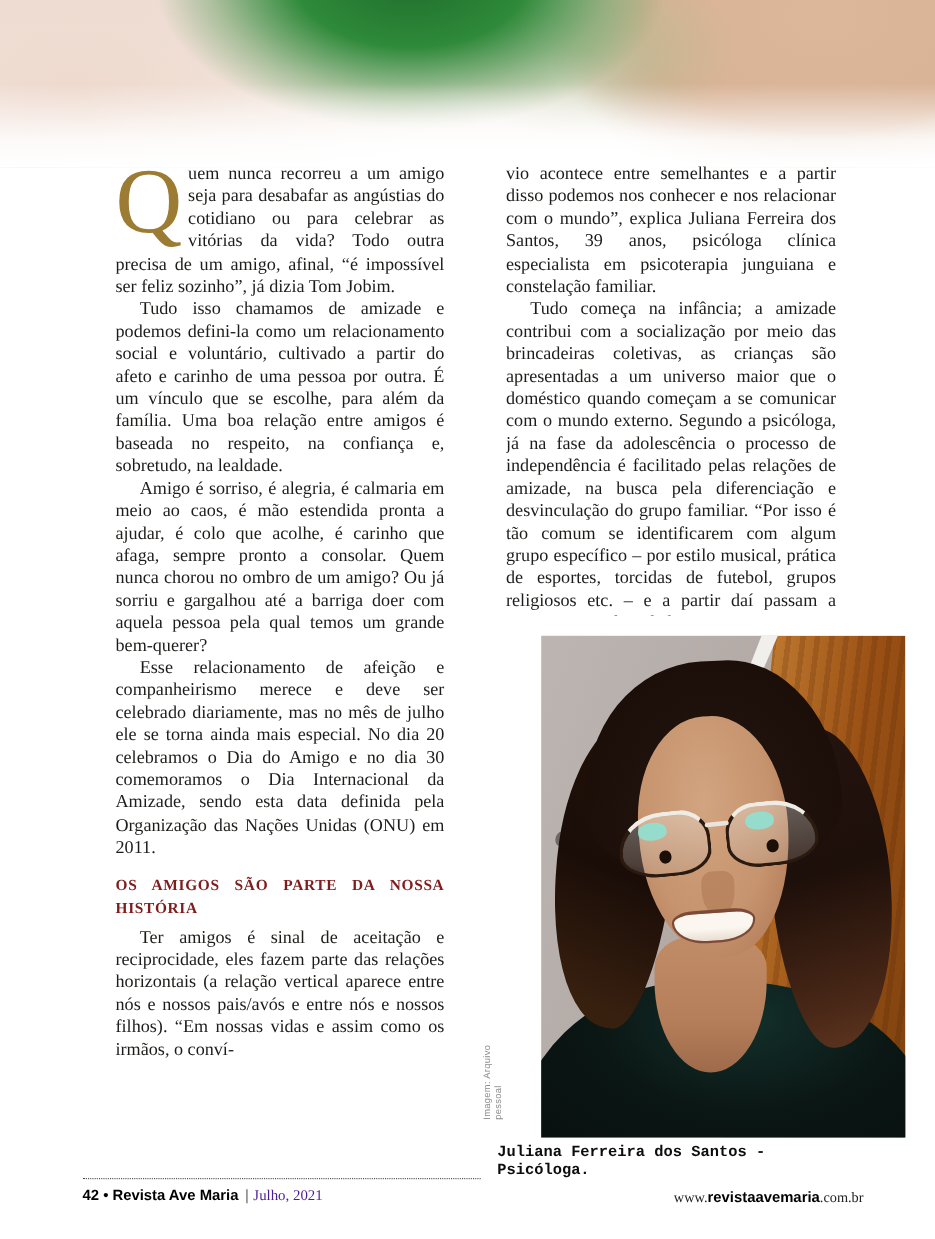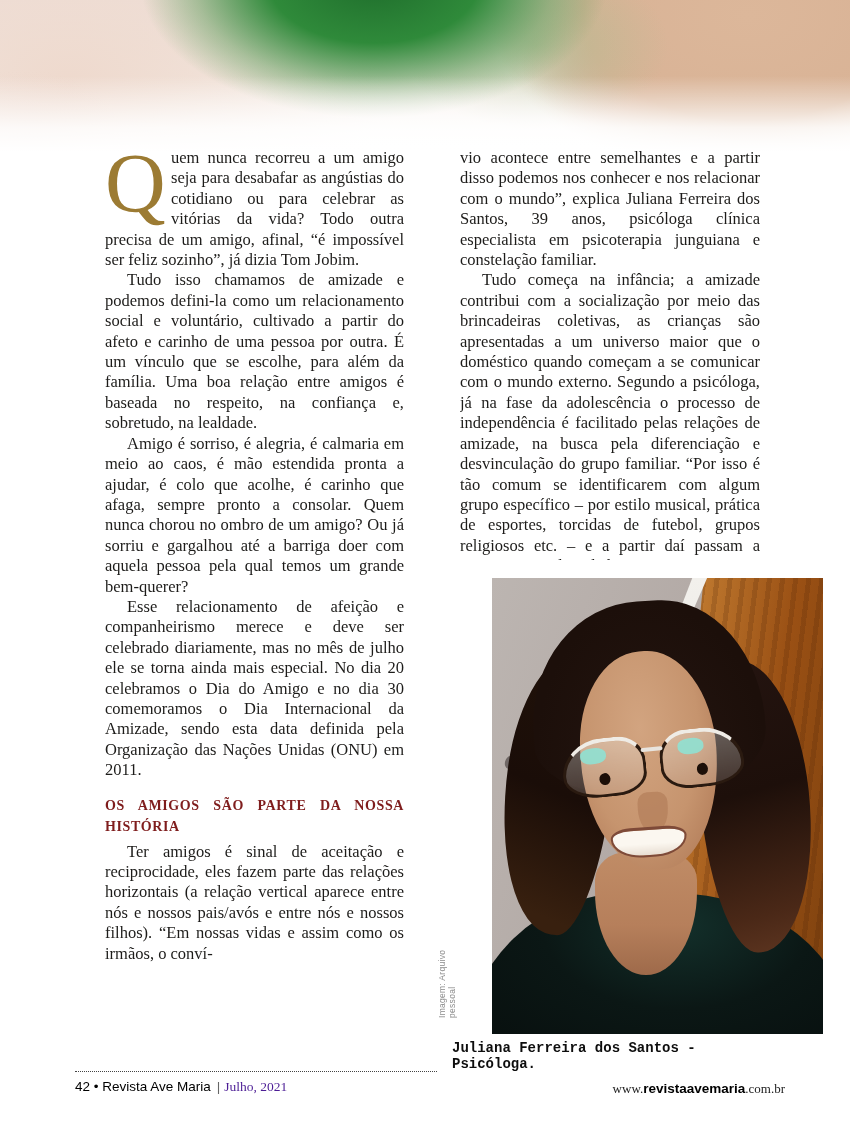--- a/index.html
+++ b/index.html
@@ -83,21 +83,21 @@
   .credit{position:absolute;left:437px;top:938px;height:80px;width:12px;
       writing-mode:vertical-rl;transform:rotate(180deg);
       font-family:"Liberation Sans",sans-serif;font-size:8.5px;color:#8b8b8b;letter-spacing:.3px;}
   .caption{position:absolute;left:452px;top:1040px;width:331px;
       font-family:Liberation Mono, monospace;font-weight:700;font-size:14px;color:#0d0d0d;}
 
   
   .footer-rule{position:absolute;left:75px;top:1071px;width:362px;height:0;
       border-top:1.5px dotted #444;}
   .footer-left{position:absolute;left:75px;top:1079px;font-size:13.5px;color:#222;}
-  .fl-bold{font-family:"Liberation Sans",sans-serif;font-weight:400;color:#000;}
+  .fl-bold{font-family:"Liberation Sans",sans-serif;font-weight:700;color:#000;}
   .fl-sep{color:#666;margin:0 4px 0 6px;font-family:"Liberation Sans",sans-serif;font-weight:300;}
   .fl-date{font-family:"Liberation Serif",serif;color:#4c1d95;}
   .footer-right{position:absolute;right:65px;top:1081px;font-size:13px;color:#222;}
   .fr-serif{font-family:"Liberation Serif",serif;}
   .fr-bold{font-family:"Liberation Sans",sans-serif;font-weight:700;font-size:13.5px;color:#000;}
 </style>
 </head>
 <body>
 
 <div class="page">

